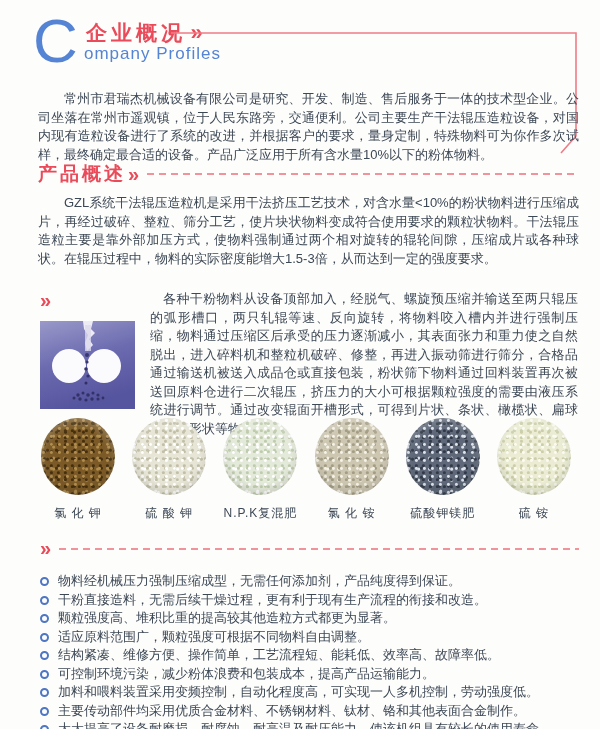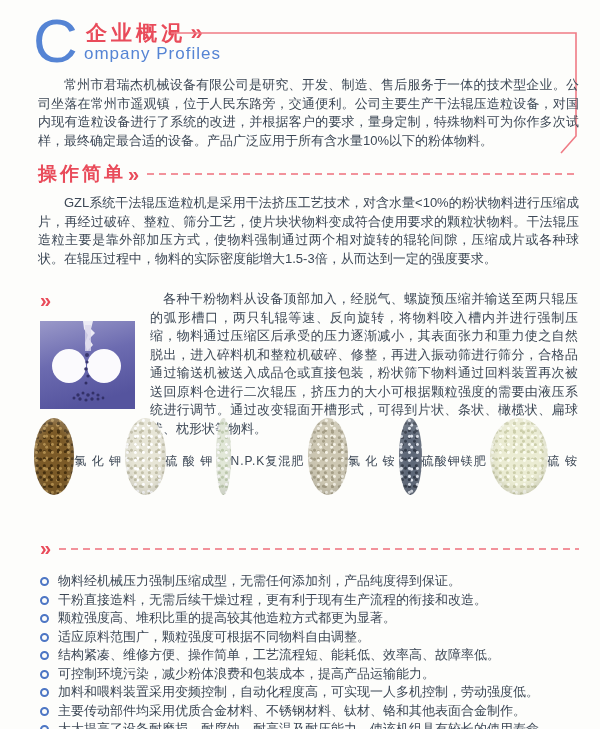--- a/index.html
+++ b/index.html
@@ -40,21 +40,21 @@
   }
   
   .principle-title{position:absolute;left:38px;top:0;}
   .principle-body{position:absolute;left:150px;top:1px;width:428px;text-indent:1em;}
   .diagram{position:absolute;left:40px;top:32px;width:95px;height:88px;}
   
   .products{
     position:absolute;left:34px;top:418px;width:544px;
     display:flex;justify-content:space-between;
   }
-  .product{width:88px;display:flex;flex-direction:row;align-items:center;}
+  .product{width:88px;display:flex;flex-direction:column;align-items:center;}
   .granule{
     width:74px;height:77px;border-radius:50%;
     background-color:var(--base);
     background-image:
       radial-gradient(circle at 30% 30%,var(--light) 1px,transparent 2px),
       radial-gradient(circle at 72% 58%,var(--dark) 1px,transparent 2px),
       radial-gradient(circle at 48% 82%,var(--dark) 1px,transparent 2px),
       radial-gradient(circle at 15% 65%,var(--light) 1px,transparent 2px);
     background-size:8px 8px,9px 9px,7px 7px,11px 11px;
     box-shadow:inset 0 -4px 8px rgba(0,0,0,.12), inset 0 4px 8px rgba(255,255,255,.25);
@@ -82,25 +82,25 @@
     <span class="title-cn">企业概况</span>
     <span class="chev">»</span>
   </div>
   <span class="subtitle-en">ompany Profiles</span>
   <svg class="redline" width="600" height="170" viewBox="0 0 600 170">
     <circle cx="171" cy="33" r="2.6" fill="#e94b5a"></circle>
     <polyline points="171,33 576,33 576,136 561,153" fill="none" stroke="#ef7b85" stroke-width="1.6"></polyline>
   </svg>
 </div>
 
-<p class="para abs" style="left:38px;top:76px;width:541px;">常州市君瑞杰机械设备有限公司是研究、开发、制造、售后服务于一体的技术型企业。公司坐落在常州市遥观镇，位于人民东路旁，交通便利。公司主要生产干法辊压造粒设备，对国内现有造粒设备进行了系统的改进，并根据客户的要求，量身定制，特殊物料可为你作多次试样，最终确定最合适的设备。产品广泛应用于所有含水量10%以下的粉体物料。</p>
+<p class="para abs" style="left:38px;top:90px;width:541px;">常州市君瑞杰机械设备有限公司是研究、开发、制造、售后服务于一体的技术型企业。公司坐落在常州市遥观镇，位于人民东路旁，交通便利。公司主要生产干法辊压造粒设备，对国内现有造粒设备进行了系统的改进，并根据客户的要求，量身定制，特殊物料可为你作多次试样，最终确定最合适的设备。产品广泛应用于所有含水量10%以下的粉体物料。</p>
 
 <div class="abs" style="left:38px;top:161px;width:541px;">
   <div class="sec-head">
-    <span class="sec-title">操作简单</span>
+    <span class="sec-title">产品概述</span>
     <span class="sec-chev">»</span>
     <div class="dash-rule"></div>
   </div>
   <p class="para" style="margin-top:7px;">GZL系统干法辊压造粒机是采用干法挤压工艺技术，对含水量&lt;10%的粉状物料进行压缩成片，再经过破碎、整粒、筛分工艺，使片块状物料变成符合使用要求的颗粒状物料。干法辊压造粒主要是靠外部加压方式，使物料强制通过两个相对旋转的辊轮间隙，压缩成片或各种球状。在辊压过程中，物料的实际密度能增大1.5-3倍，从而达到一定的强度要求。</p>
 </div>
 
 <div class="abs" style="left:0;top:289px;width:600px;height:128px;">
   <div class="sec-head principle-title">
     <span class="sec-chev">»</span>
   </div>

